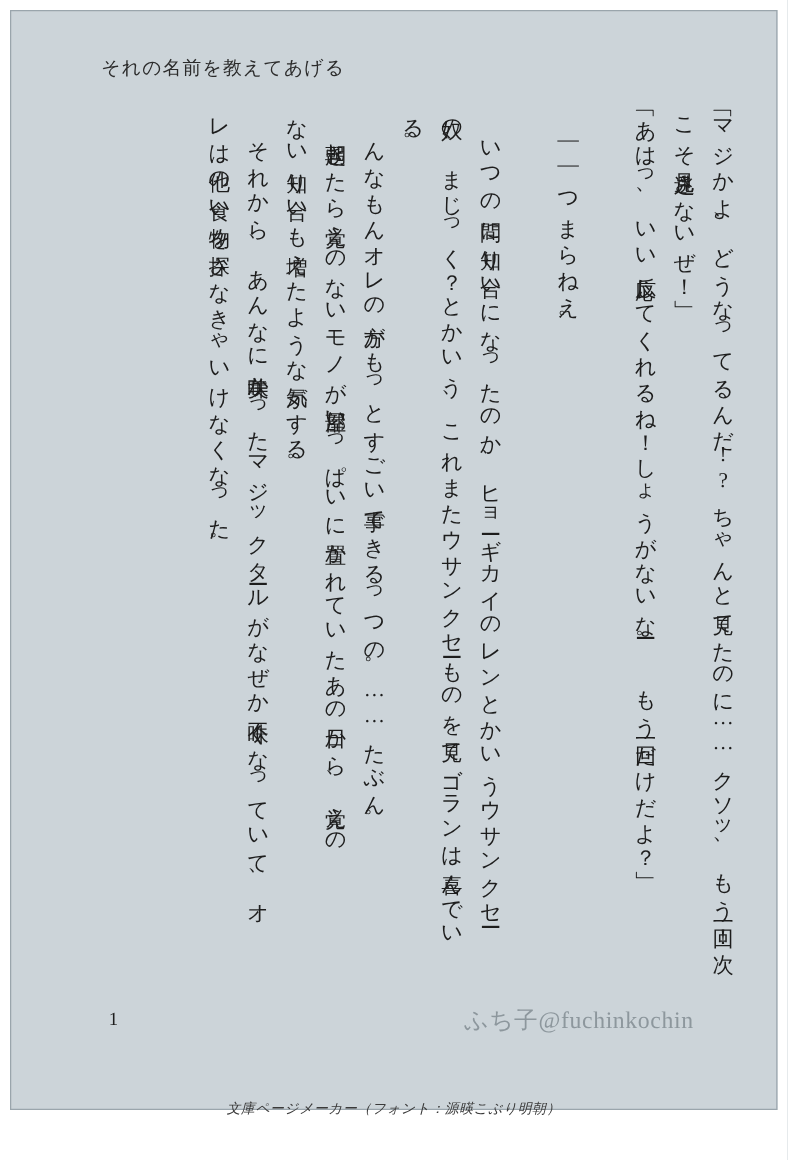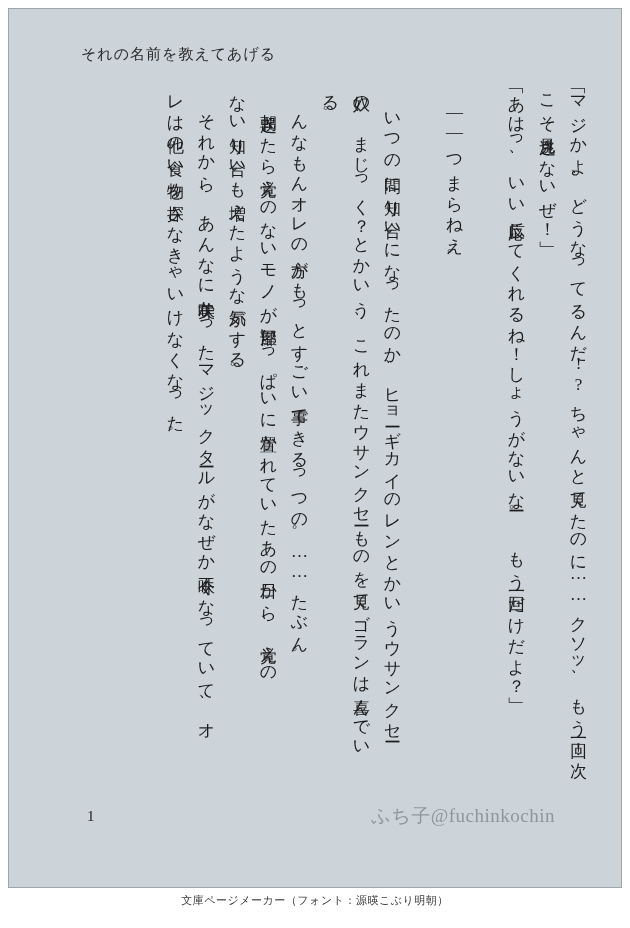--- a/index.html
+++ b/index.html
@@ -92,25 +92,26 @@
     letter-spacing: 0.5px;
     white-space: nowrap;
     font-family: Liberation Serif, serif;
   }
 
   
   .footer-caption {
     position: absolute;
     left: 0;
     right: 0;
-    bottom: 20px;
+    bottom: 34px;
     text-align: center;
     font-size: 11px;
     color: #3a3a3a;
     letter-spacing: 0.5px;
+    font-style: italic;
   }
 </style>
 </head>
 <body>
 
 <div id="page-wrap">
 
   <div class="sheet">
 
     <div class="sheet-title">それの名前を教えてあげる</div>

